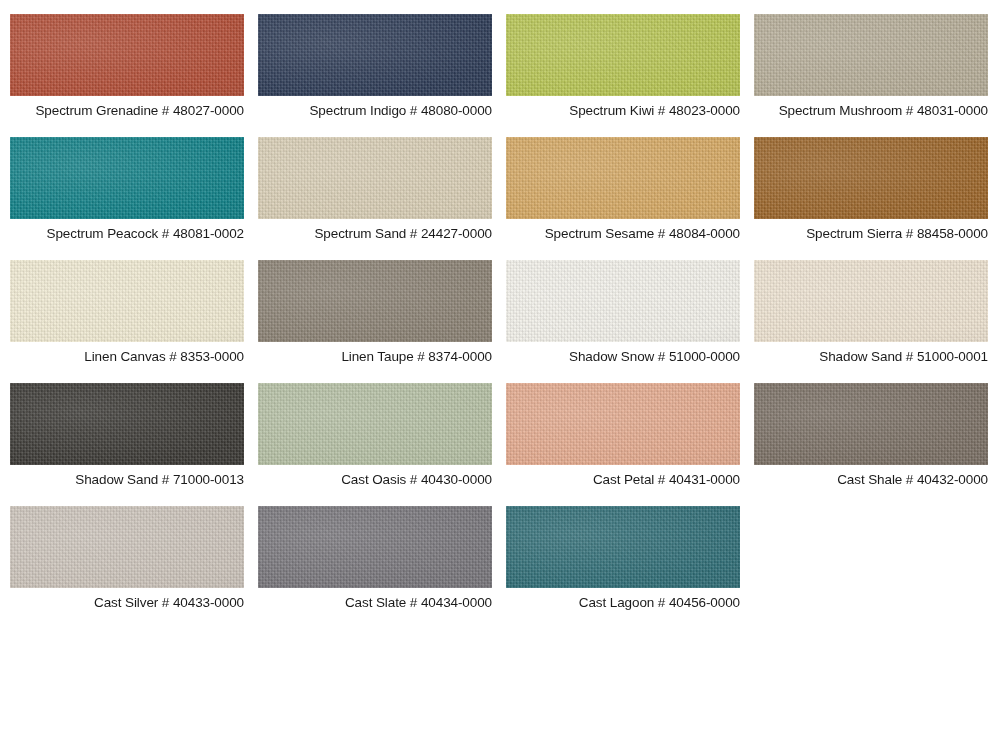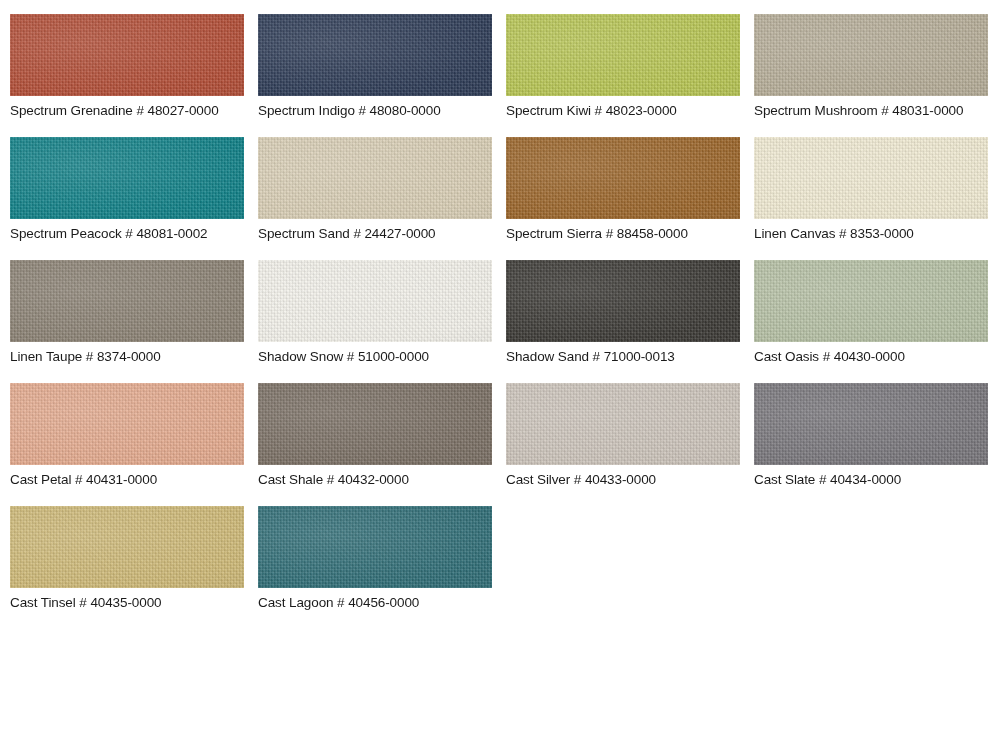--- a/index.html
+++ b/index.html
@@ -17,21 +17,21 @@
     padding:14px 10px 0 10px;
     display:grid;
     grid-template-columns:repeat(4, 1fr);
     grid-template-rows:repeat(6, 123px);
     column-gap:14px;
     row-gap:0px;
   }
   .swatch-cell{
     display:flex;
     flex-direction:column;
-    align-items:flex-start;
+    align-items:flex-end;
     justify-content:flex-start;
   }
   .swatch-cell.empty{visibility:hidden;}
 
   .swatch-chip{
     position:relative;
     width:234px;
     height:82px;
     overflow:hidden;
     flex:0 0 auto;
@@ -106,34 +106,42 @@
     </div>
     <div class="swatch-cell">
       <div class="swatch-chip" style="background-color: rgb(14, 127, 134);"></div>
       <div class="swatch-label">Spectrum Peacock # 48081-0002</div>
     </div>
     <div class="swatch-cell">
       <div class="swatch-chip" style="background-color: rgb(216, 205, 180);"></div>
       <div class="swatch-label">Spectrum Sand # 24427-0000</div>
     </div>
     <div class="swatch-cell">
+      <div class="swatch-chip" style="background-color: rgb(212, 167, 98);"></div>
+      <div class="swatch-label">Spectrum Sesame # 48084-0000</div>
+    </div>
+    <div class="swatch-cell">
       <div class="swatch-chip" style="background-color: rgb(154, 100, 40);"></div>
       <div class="swatch-label">Spectrum Sierra # 88458-0000</div>
     </div>
     <div class="swatch-cell">
       <div class="swatch-chip" style="background-color: rgb(239, 233, 209);"></div>
       <div class="swatch-label">Linen Canvas # 8353-0000</div>
     </div>
     <div class="swatch-cell">
       <div class="swatch-chip" style="background-color: rgb(138, 129, 115);"></div>
       <div class="swatch-label">Linen Taupe # 8374-0000</div>
     </div>
     <div class="swatch-cell">
       <div class="swatch-chip" style="background-color: rgb(242, 240, 233);"></div>
       <div class="swatch-label">Shadow Snow # 51000-0000</div>
+    </div>
+    <div class="swatch-cell">
+      <div class="swatch-chip" style="background-color: rgb(236, 225, 207);"></div>
+      <div class="swatch-label">Shadow Sand # 51000-0001</div>
     </div>
     <div class="swatch-cell">
       <div class="swatch-chip" style="background-color: rgb(58, 56, 52);"></div>
       <div class="swatch-label">Shadow Sand # 71000-0013</div>
     </div>
     <div class="swatch-cell">
       <div class="swatch-chip" style="background-color: rgb(180, 191, 163);"></div>
       <div class="swatch-label">Cast Oasis # 40430-0000</div>
     </div>
     <div class="swatch-cell">
@@ -146,24 +154,20 @@
     </div>
     <div class="swatch-cell">
       <div class="swatch-chip" style="background-color: rgb(203, 195, 186);"></div>
       <div class="swatch-label">Cast Silver # 40433-0000</div>
     </div>
     <div class="swatch-cell">
       <div class="swatch-chip" style="background-color: rgb(119, 117, 122);"></div>
       <div class="swatch-label">Cast Slate # 40434-0000</div>
     </div>
     <div class="swatch-cell">
-      <div class="swatch-chip" style="background-color: rgb(205, 184, 118);"></div>
-      <div class="swatch-label">Cast Tinsel # 40435-0000</div>
-    </div>
-    <div class="swatch-cell">
       <div class="swatch-chip" style="background-color: rgb(46, 108, 117);"></div>
       <div class="swatch-label">Cast Lagoon # 40456-0000</div>
     </div>
     <div class="swatch-cell empty">
       <div class="swatch-chip"></div>
       <div class="swatch-label"></div>
     </div>
   </div>
 
 </body></html>

